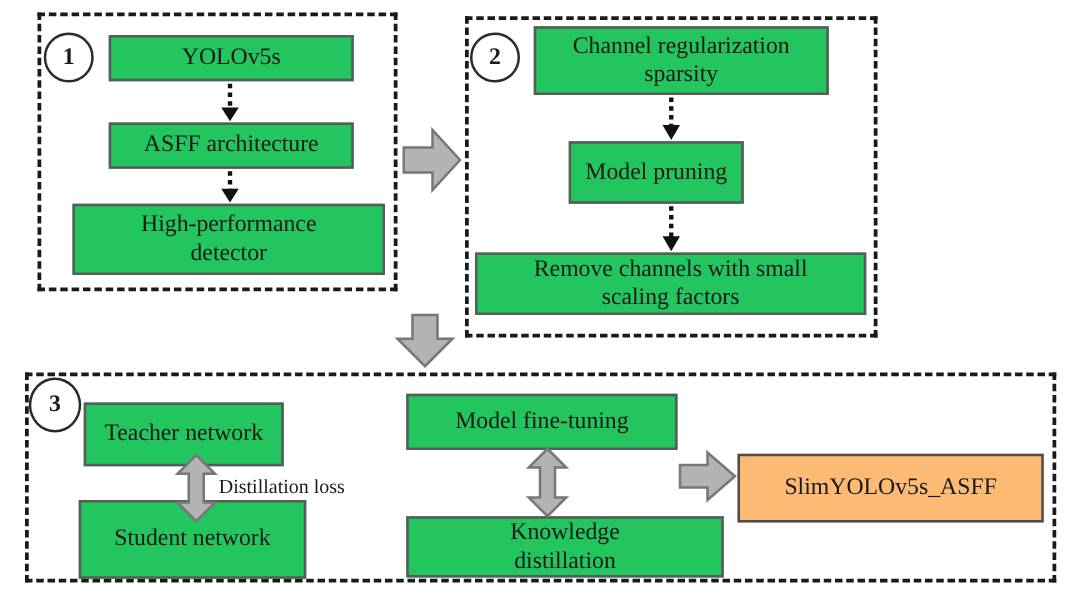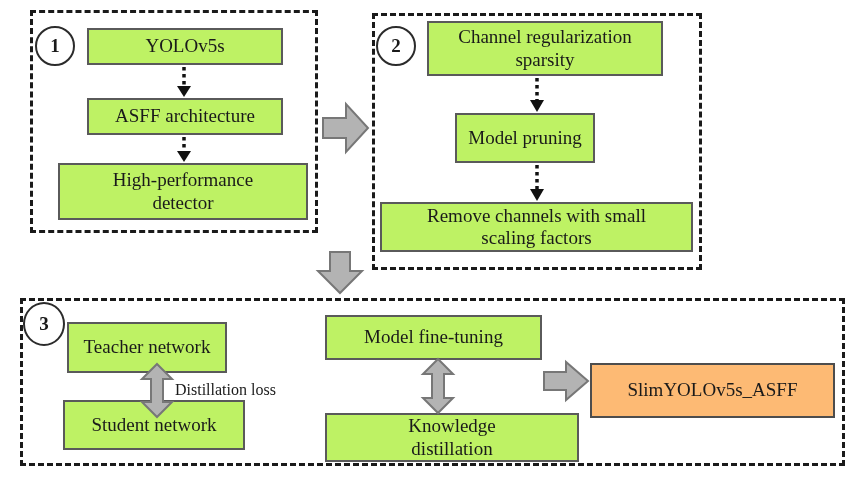--- a/index.html
+++ b/index.html
@@ -14,21 +14,21 @@
   .panel {
     position: absolute;
     box-sizing: border-box;
     border: 3px dashed #1a1a1a;
     background: transparent;
   }
   .box {
     position: absolute;
     box-sizing: border-box;
     border: 2px solid #5a5a5a;
-    background: #bef264;
+    background: #22c55e;
     display: flex;
     align-items: center;
     justify-content: center;
     text-align: center;
     font-size: 19px;
     line-height: 1.18;
     color: #1a1a1a;
     white-space: pre-line;
     padding: 0 4px;
   }
@@ -93,21 +93,21 @@
   <div class="box" style="left:58px; top:163px; width:250px; height:57px;">High-performance
 detector</div>
 
   <div class="box" style="left:427px; top:21px; width:236px; height:55px;">Channel regularization
 sparsity</div>
   <div class="box" style="left:455px; top:113px; width:140px; height:50px;">Model pruning</div>
   <div class="box" style="left:380px; top:202px; width:313px; height:50px;">Remove channels with small
 scaling factors</div>
 
   <div class="box" style="left:67px; top:322px; width:160px; height:51px;">Teacher network</div>
-  <div class="box" style="left:63px; top:400px; width:182px; height:50px;text-align:center;">Student network</div>
+  <div class="box" style="left:63px; top:400px; width:182px; height:63px;text-align:center;">Student network</div>
   <div class="floating-label" style="left:175px; top:381px;">Distillation loss</div>
   <div class="box" style="left:325px; top:315px; width:217px; height:45px;">Model fine-tuning</div>
   <div class="box" style="left:325px; top:413px; width:254px; height:49px;">Knowledge
 distillation</div>
   <div class="box result" style="left:590px; top:363px; width:245px; height:55px;">SlimYOLOv5s_ASFF</div>
 
   <svg class="overlay" viewBox="0 0 864 487">
 
     <g>
       <line class="dotted-line" x1="184" y1="67" x2="184" y2="87"></line>

